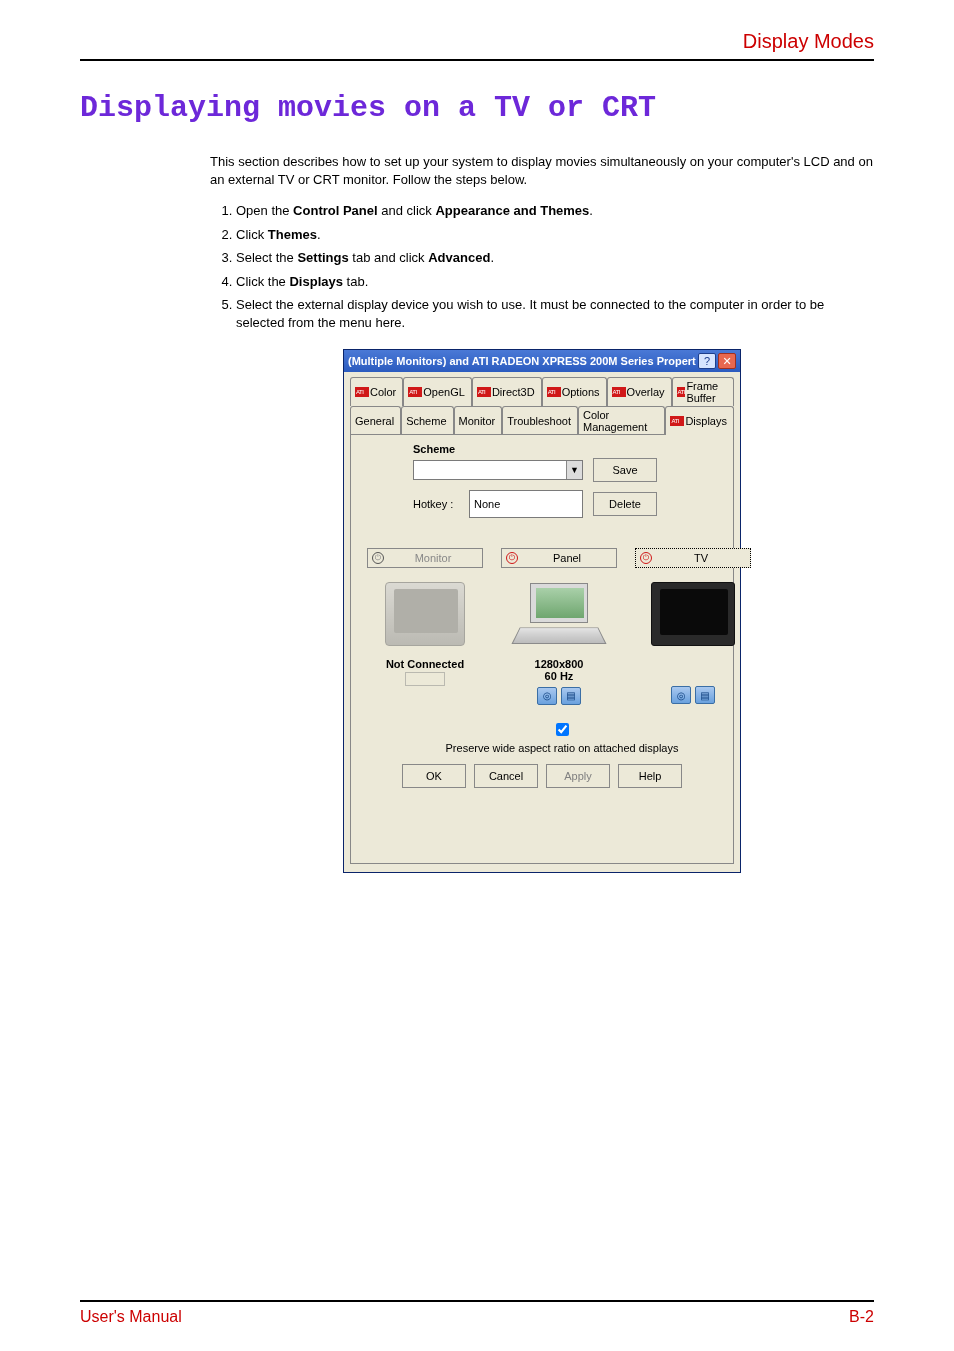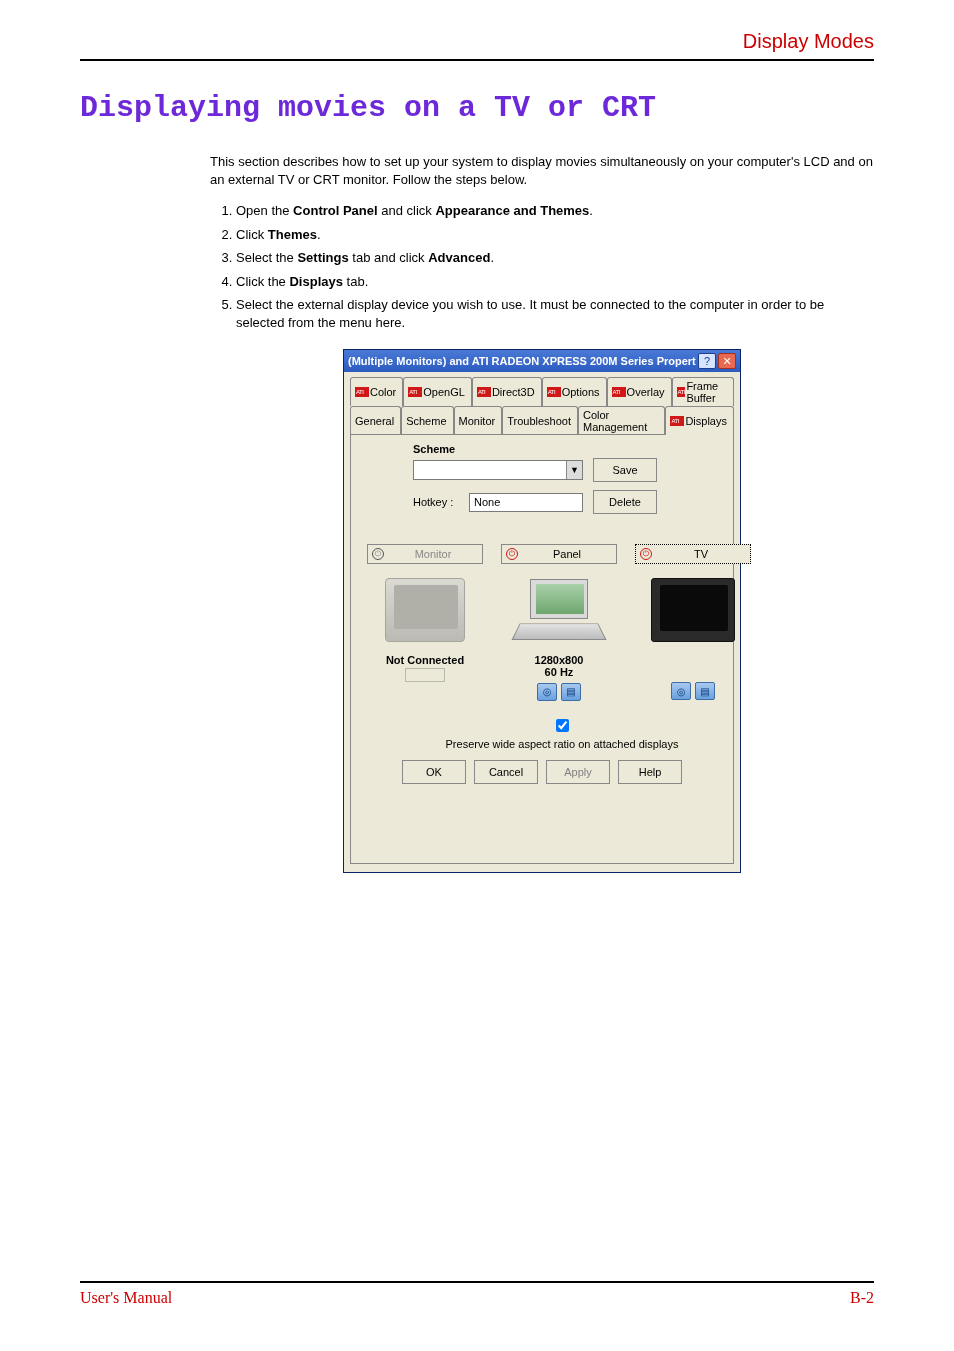--- a/index.html
+++ b/index.html
@@ -30,21 +30,21 @@
   .ati::after { content: "ATI"; color: #fff; font-size: 6px; position: absolute; left: 1px; top: 0; line-height: 10px; letter-spacing: -0.5px; }
   .tab-panel { border: 1px solid #888; background: #ece9d8; padding: 8px 10px 10px 10px; min-height: 430px; position: relative; }
 
   .scheme-group { margin-left: 52px; margin-bottom: 30px; }
   .scheme-label { font-weight: bold; margin-bottom: 3px; }
   .scheme-row { display: flex; align-items: center; gap: 10px; margin-bottom: 8px; }
   .combo { width: 170px; height: 20px; border: 1px solid #7a7a7a; background: #fff; display: flex; align-items: center; justify-content: flex-end; }
   .combo-arrow { width: 16px; height: 18px; background: #dcdcdc; border-left: 1px solid #888; display: flex; align-items: center; justify-content: center; font-size: 9px; }
   .btn { min-width: 64px; height: 24px; border: 1px solid #888; background: #ece9d8; font-size: 11px; padding: 0 8px; }
   .btn:disabled { color: #808080; }
-  .textin { height: 19px; border: 1px solid #7a7a7a; background: #fff; font-size: 11px; padding: 0 4px; }
+  .textin { height: 28px; border: 1px solid #7a7a7a; background: #fff; font-size: 11px; padding: 0 4px; }
 
   .displays-row { display: flex; gap: 18px; margin-left: 6px; }
   .disp { width: 116px; display: flex; flex-direction: column; align-items: center; }
   .disp-head { width: 116px; height: 20px; border: 1px solid #888; display: flex; align-items: center; font-size: 11px; padding: 0 4px; gap: 4px; background: #ece9d8; position: relative; }
   .disp-head.sel { border: 1px dotted #000; }
   .pwr { width: 12px; height: 12px; border-radius: 50%; border: 1px solid #555; display: inline-flex; align-items: center; justify-content: center; font-size: 8px; }
   .pwr.off { color: #888; }
   .pwr.on { color: #d01818; border-color: #d01818; }
   .disp-head-label { flex: 1; text-align: center; }
   .disp-head.disabled .disp-head-label { color: #888; }
@@ -62,21 +62,21 @@
   .res { font-size: 11px; text-align: center; margin-top: 4px; line-height: 1.1; font-weight: bold; }
   .iconrow { margin-top: 4px; display: flex; gap: 4px; justify-content: center; }
   .smicon { width: 20px; height: 18px; border: 1px solid #3a6ea5; background: linear-gradient(#a9c8ef,#6aa1de); display: flex; align-items: center; justify-content: center; font-size: 10px; color: #0a3b7a; border-radius: 2px; }
 
   .check-row { margin: 18px 0 0 40px; display: flex; align-items: center; gap: 6px; font-size: 11px; flex-direction: column; }
   .check-row input { width: 13px; height: 13px; }
 
   .dlg-footer { display: flex; justify-content: center; gap: 8px; padding: 10px 0 0 0; }
 
   
-  .footer { position: absolute; left: 80px; right: 80px; bottom: 44px; font-family: Liberation Serif, serif; }
+  .footer { position: absolute; left: 80px; right: 80px; bottom: 25px; }
   .bottom-rule { border: none; border-top: 2px solid #000; margin-bottom: 6px; }
   .footer-row { display: flex; justify-content: space-between; color: #c00; font-size: 16px; }
 </style>
 </head>
 <body>
 
 <div class="page">
 
   <div class="header-label">Display Modes</div>
   <hr class="top-rule">

